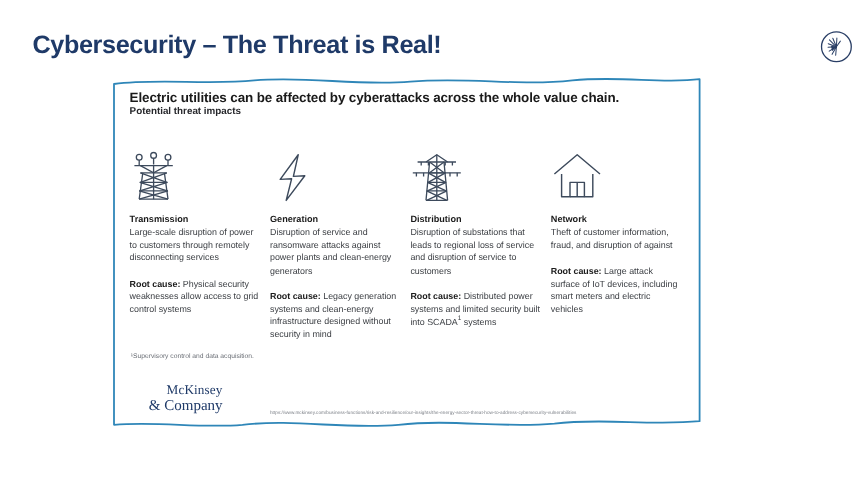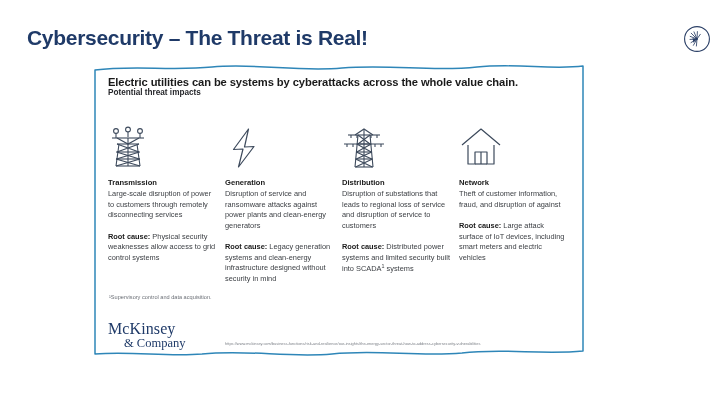--- a/index.html
+++ b/index.html
@@ -70,21 +70,21 @@
   
   .footnote {
     position: absolute; left: 17px; top: 232px;
     font-size: 5.6px; color: #6c7077;
   }
   .mckinsey {
     position: absolute; left: 16px; top: 258px;
     font-family: "Liberation Serif", serif;
     color: #1F3A68; line-height: 1.08;
   }
-  .mck-1 { font-size: 16px; letter-spacing: 0.1px; }
+  .mck-1 { font-size: 11px; letter-spacing: 0.1px; text-align: right; }
   .mck-2 { font-size: 12.5px; padding-left: 16px; }
 
   .source-url {
     position: absolute; left: 133px; top: 279px;
     font-size: 3.9px; color: #7b7f86; white-space: nowrap;
     letter-spacing: 0.02px;
   }
 
   
   .bottom-bar {
@@ -118,21 +118,21 @@
 
   <div class="card">
 
     <svg class="card-border" viewBox="0 0 494 294" preserveAspectRatio="none">
       <path d="M3,8 C40,3 80,9 120,5 C165,1 205,10 250,6 C300,2 340,10 385,5 C425,1 460,8 491,4
                L491,289 C450,293 410,286 370,291 C325,295 285,287 240,292 C195,296 155,287 110,292
                C75,295 40,289 3,292 Z" fill="none" stroke="#2E86B8" stroke-width="1.5" stroke-linejoin="round"></path>
     </svg>
 
     <div class="card-inner">
-      <div class="card-headline">Electric utilities can be systems by cyberattacks across the whole value chain.</div>
+      <div class="card-headline">Electric utilities can be affected by cyberattacks across the whole value chain.</div>
       <div class="card-subhead">Potential threat impacts</div>
     </div>
 
     <div class="columns">
 
       <div class="col">
         <div class="col-icon">
           <svg width="40" height="44" viewBox="0 0 40 44">
             <g fill="none" stroke="#3d4a5c" stroke-width="1.1">
               <circle cx="8" cy="5" r="2.4"></circle>

